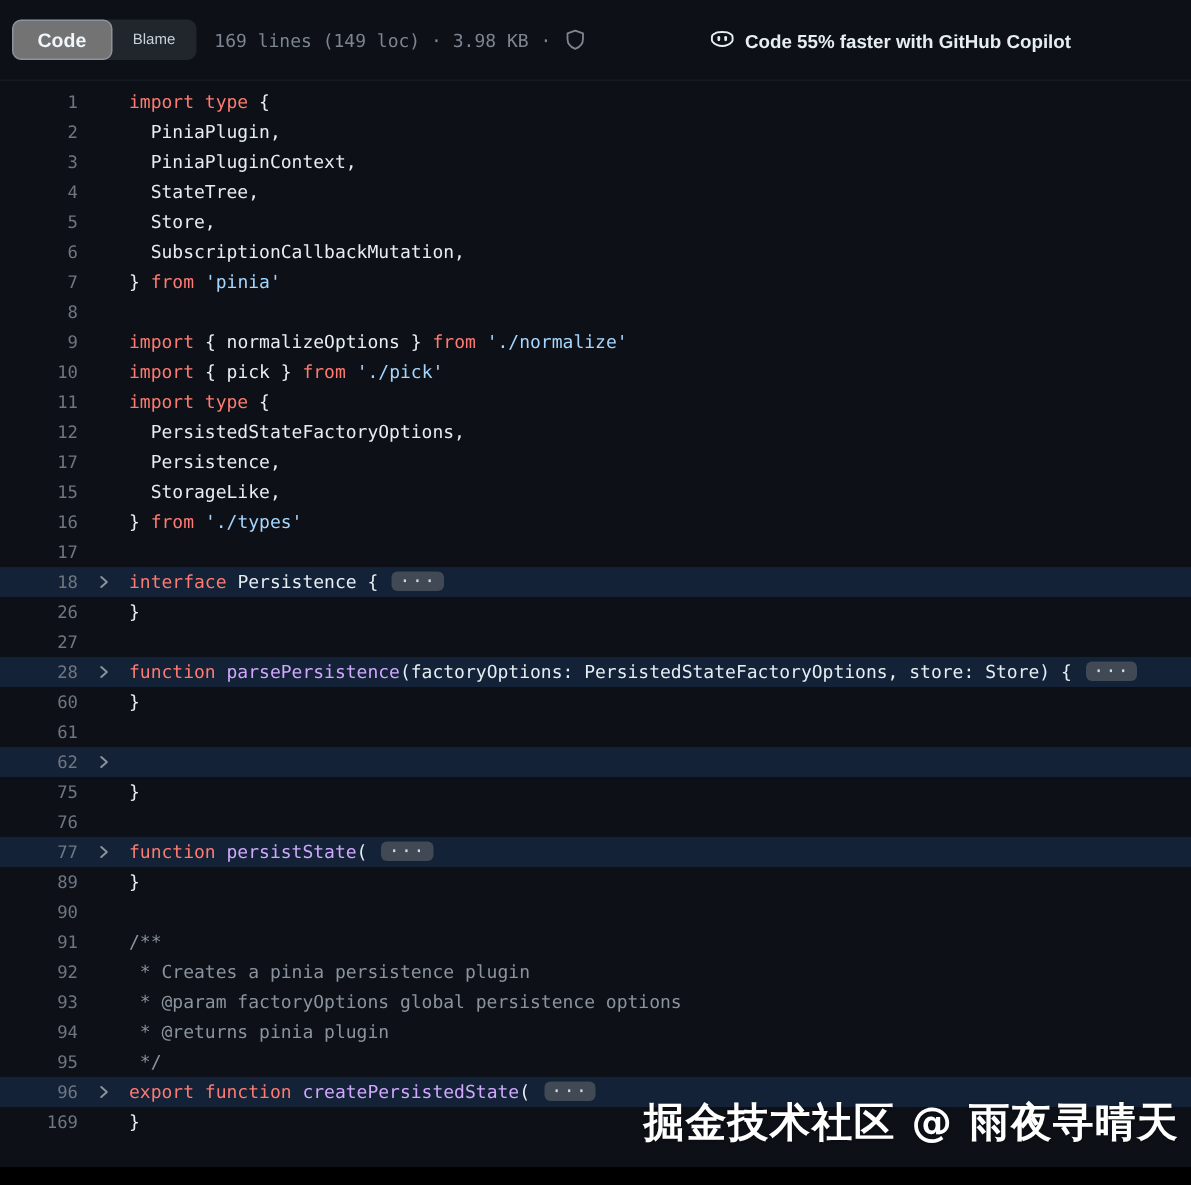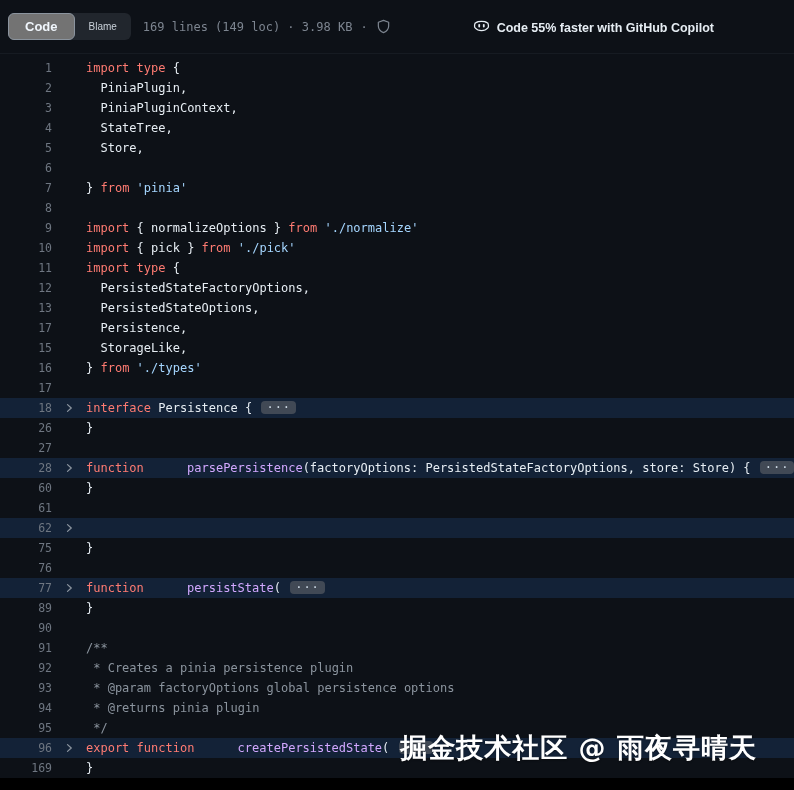--- a/index.html
+++ b/index.html
@@ -15,26 +15,26 @@
   .copilot { margin-left:auto; margin-right:64px; display:flex; align-items:flex-end; gap:7px; color:#e6edf3; font-size:12.5px; font-weight:600; cursor:pointer; white-space:nowrap; }
 
   .code-area { padding-top:4px; font-family:"DejaVu Sans Mono", monospace; font-size:12px; }
   .row { display:flex; height:20px; line-height:20px; align-items:center; }
   .row.hl { background:rgba(56,139,253,0.14); }
   .ln { width:52px; text-align:right; color:#6e7681; font-size:11.5px; flex:none; cursor:pointer; }
   .chev { width:34px; height:20px; flex:none; display:flex; justify-content:center; align-items:center; cursor:pointer; }
   .code { white-space:pre; color:#e6edf3;text-align:right; }
   .tok-k { color:#ff7b72; }
   .tok-s { color:#a5d6ff; }
-  .tok-f { color:#d2a8ff;padding-left:36px; }
+  .tok-f { color:#d2a8ff; }
   .tok-p { color:#e6edf3; }
   .tok-c { color:#8b949e; }
   .ellipsis-badge { display:inline-block; background:#414955; color:#cdd9e5; border-radius:4px; padding:0 5px; font-size:12px; line-height:13px; height:13px; vertical-align:1px; letter-spacing:1px; cursor:pointer; margin-left:2px; }
 
-  .watermark { position:absolute; right:37px; bottom:24px; color:#ffffff; font-size:27px; font-weight:700; font-family:"DejaVu Sans", sans-serif; letter-spacing:1px; z-index:5; text-shadow:0 1px 2px rgba(0,0,0,0.4); }
+  .watermark { position:absolute; right:8px; bottom:24px; color:#ffffff; font-size:27px; font-weight:700; font-family:"DejaVu Sans", sans-serif; letter-spacing:1px; z-index:5; text-shadow:0 1px 2px rgba(0,0,0,0.4); }
   .bottom-bar { position:absolute; left:0; right:0; bottom:0; height:12px; background:#000; z-index:4; }
 </style>
 </head>
 <body>
 
 <div class="page">
 
   <div class="toolbar">
     <div class="seg">
       <button class="btn-code">Code</button>
@@ -83,20 +83,21 @@
         <span class="code"><span class="tok-p">  StateTree,</span></span>
       </div>
       <div class="row">
         <span class="ln">5</span>
         <span class="chev"></span>
         <span class="code"><span class="tok-p">  Store,</span></span>
       </div>
       <div class="row">
         <span class="ln">6</span>
         <span class="chev"></span>
+        <span class="code"><span class="tok-p">  SubscriptionCallbackMutation,</span></span>
       </div>
       <div class="row">
         <span class="ln">7</span>
         <span class="chev"></span>
         <span class="code"><span class="tok-p">} </span><span class="tok-k">from</span><span class="tok-p"> </span><span class="tok-s">'pinia'</span></span>
       </div>
       <div class="row">
         <span class="ln">8</span>
         <span class="chev"></span>
         <span class="code"></span>
@@ -113,25 +114,20 @@
       </div>
       <div class="row">
         <span class="ln">11</span>
         <span class="chev"></span>
         <span class="code"><span class="tok-k">import type</span><span class="tok-p"> {</span></span>
       </div>
       <div class="row">
         <span class="ln">12</span>
         <span class="chev"></span>
         <span class="code"><span class="tok-p">  PersistedStateFactoryOptions,</span></span>
-      </div>
-      <div class="row">
-        <span class="ln">13</span>
-        <span class="chev"></span>
-        <span class="code"><span class="tok-p">  PersistedStateOptions,</span></span>
       </div>
       <div class="row">
         <span class="ln">17</span>
         <span class="chev"></span>
         <span class="code"><span class="tok-p">  Persistence,</span></span>
       </div>
       <div class="row">
         <span class="ln">15</span>
         <span class="chev"></span>
         <span class="code"><span class="tok-p">  StorageLike,</span></span>

